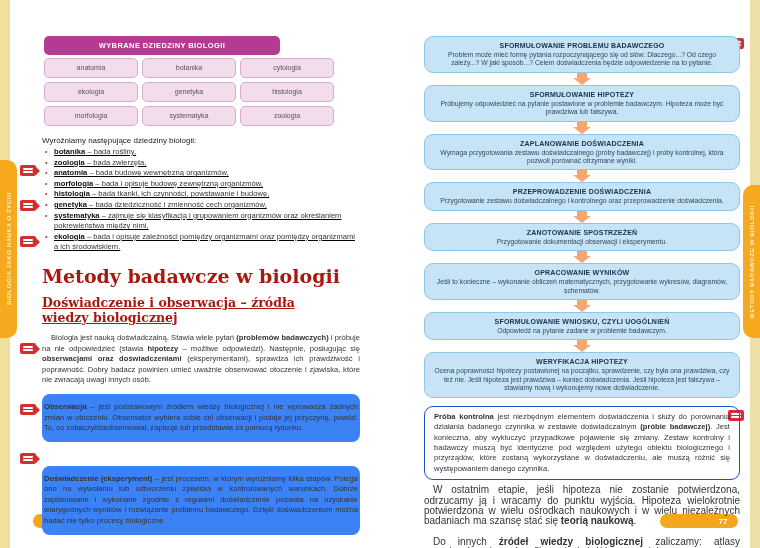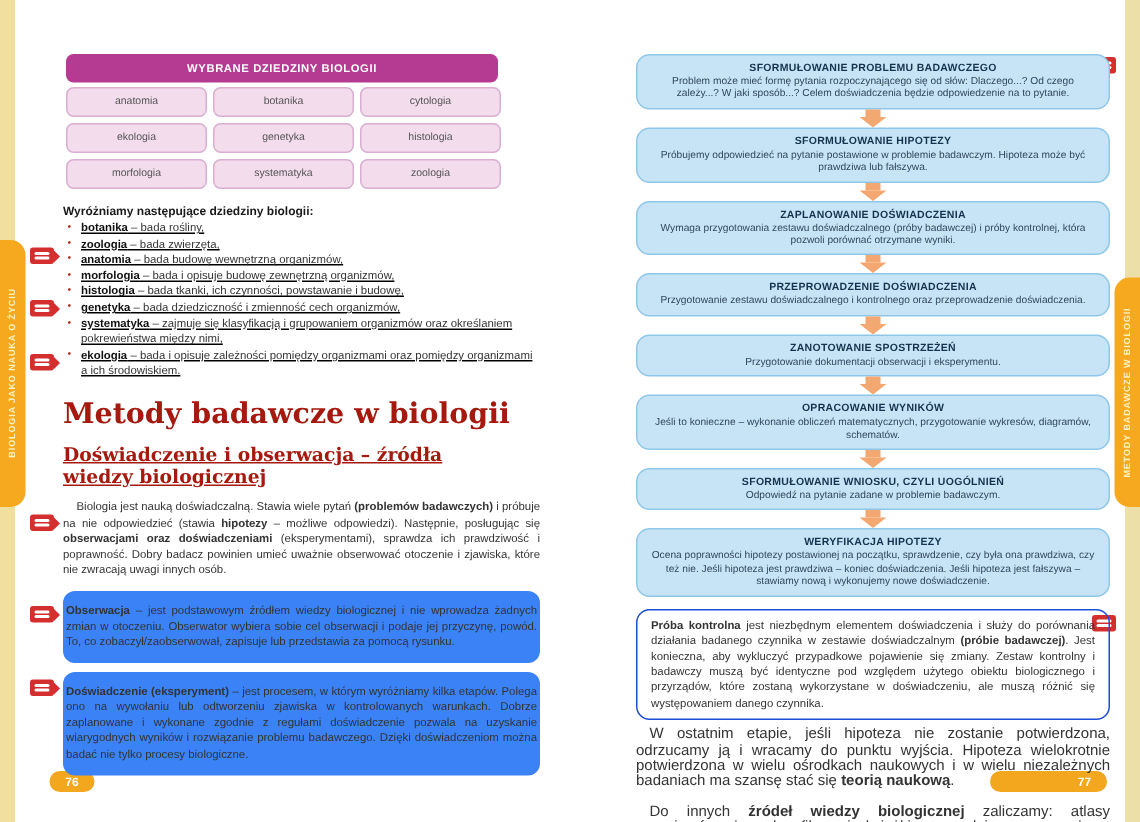--- a/index.html
+++ b/index.html
@@ -23,37 +23,37 @@
   .page-pill.left { left:5px; }
   .page-pill.right { right:22px;padding-left:48px; }
   
   .badge { position:absolute; width:16px; height:11px; background:#d32f2f; border-radius:2px;
            display:flex; flex-direction:column; justify-content:center; align-items:center; gap:1.5px; }
   .badge i { display:block; width:10px; height:1.5px; background:#ffffff; border-radius:1px; }
   .badge.arrowed::after { content:""; position:absolute; right:-4px; top:1.5px;
            border-top:4px solid transparent; border-bottom:4px solid transparent; border-left:4px solid #d32f2f; }
   
   .page-left { position:absolute; left:42px; top:0; width:318px; }
-  .tbl-head { margin:36px 0 0 2px; width:288px; height:19px; background:#b53a92; border-radius:5px;
+  .tbl-head { margin:36px 0 0 2px; width:236px; height:19px; background:#b53a92; border-radius:5px;
               color:#fff; font-size:7.5px; font-weight:bold; text-align:center; line-height:19px; letter-spacing:0.4px; }
   .tbl-grid { margin:3px 0 0 2px; width:290px; display:grid; grid-template-columns:1fr 1fr 1fr; gap:4px; }
   .tbl-cell { height:18px; background:#f3dcec; border:1px solid #d9aed2; border-radius:5px;
               font-size:7px; color:#555; text-align:center; line-height:18px; }
-  .list-intro { margin-top:10px; font-size:8px; font-weight:bold; color:#1a1a1a; }
+  .list-intro { margin-top:10px; font-size:8px; font-weight:normal; color:#1a1a1a; }
   ul.fields { margin:2px 0 0 3px; padding:0; list-style:none;text-decoration:underline; }
   ul.fields li { font-size:7.6px; line-height:10.6px; color:#333; padding-left:9px; position:relative; }
   ul.fields li::before { content:"•"; position:absolute; left:0; top:0; color:#b23a2e; font-size:7px; }
   ul.fields b { color:#101010; }
   h1.main { margin:12px 0 0 0; font-family:"DejaVu Serif", serif; font-size:19px; font-weight:bold; color:#a6190f; }
   h2.sub  { margin:8px 0 0 0; width:282px; font-family:"DejaVu Serif", serif; font-size:12.5px;
             font-weight:bold; color:#a6190f; line-height:15px;text-decoration:underline; }
   .para { margin-top:8px; font-size:7.6px; line-height:10.6px; color:#333; text-align:justify; text-indent:9px; }
   .peach-box { margin-top:8px; background:#3b82f6; border-radius:8px; padding:8px 2px;
                font-size:7.6px; line-height:10.6px; color:#333; text-align:justify; }
-  .peach-box + .peach-box { margin-top:6px; }
+  .peach-box + .peach-box { margin-top:24px; }
   b { font-weight:bold; }
   
   .page-right { position:absolute; left:424px; top:0; width:316px; }
   .flow { margin-top:36px; display:flex; flex-direction:column; align-items:center; }
   .step { width:100%; box-sizing:border-box; background:#c6e4f5; border:1px solid #8fc7e8;
           border-radius:9px; padding:4px 9px; text-align:center; }
   .step-title { font-size:7px; font-weight:bold; color:#16324f; line-height:9px; letter-spacing:0.2px; }
   .step-body  { font-size:6.8px; color:#33475c; line-height:8.4px; margin-top:1px; }
   .arrow { margin:0; display:flex; flex-direction:column; align-items:center; }
   .arrow .shaft { width:10px; height:5px; background:#f3a871; }

